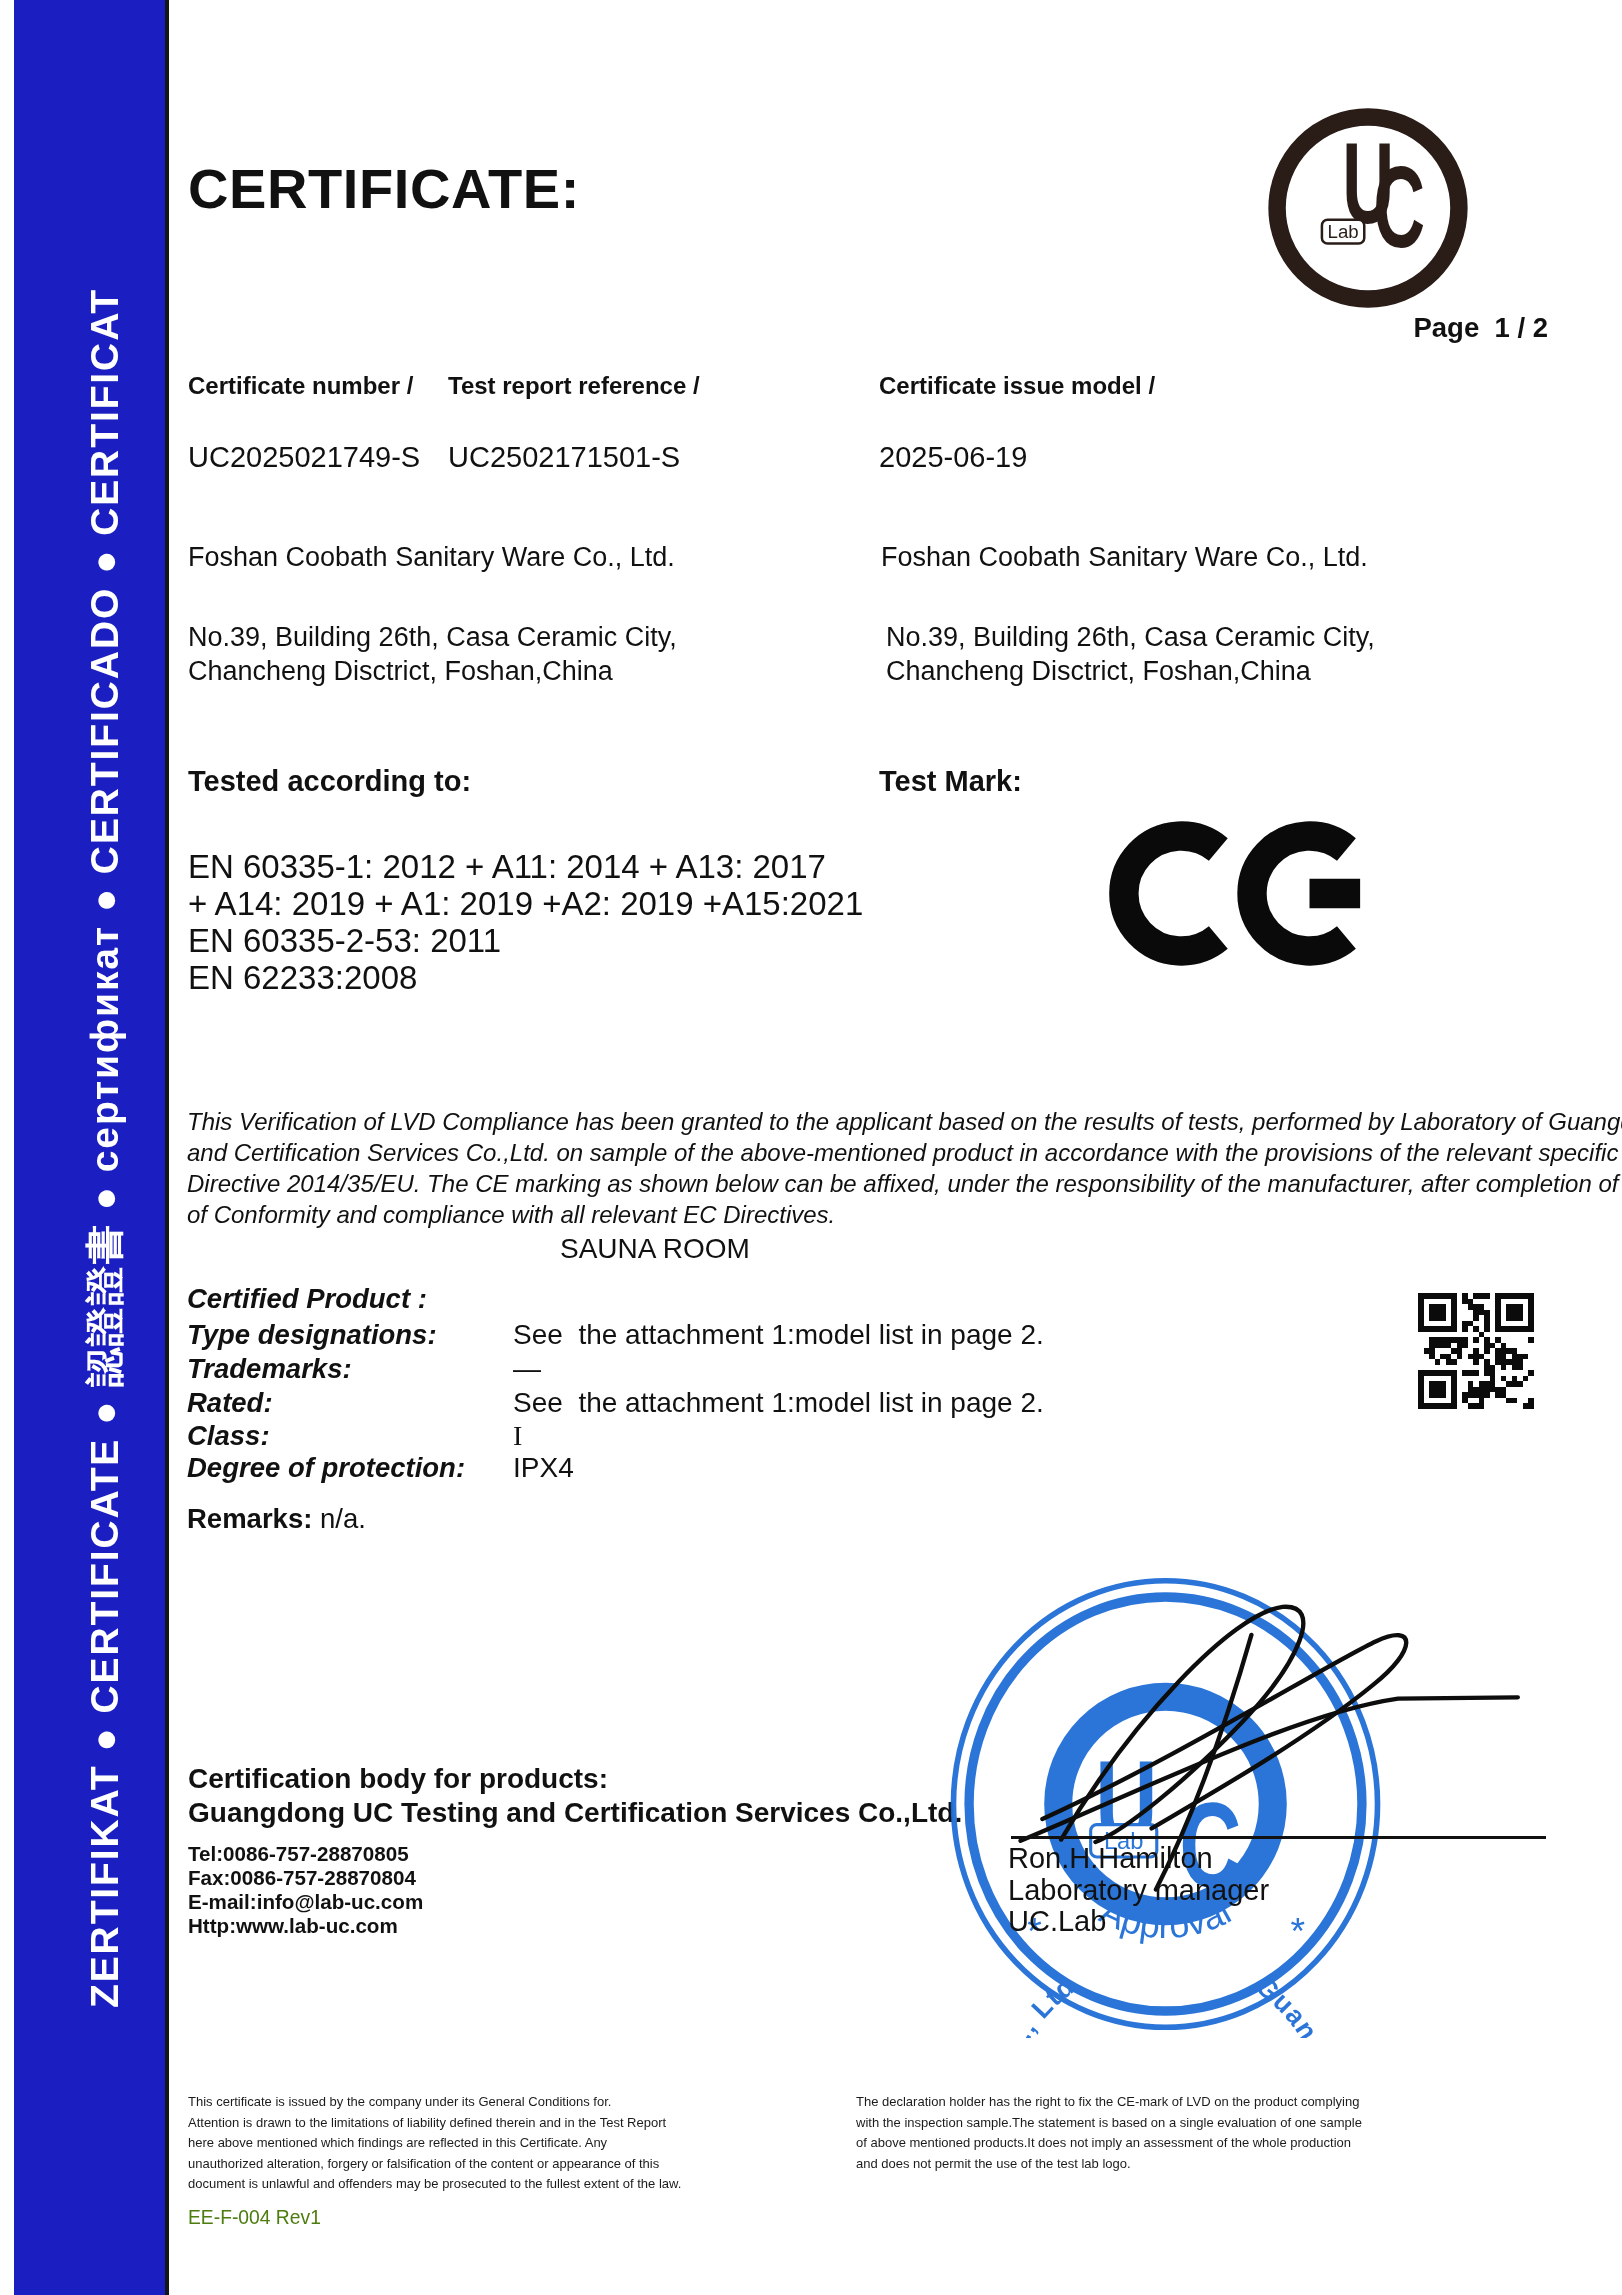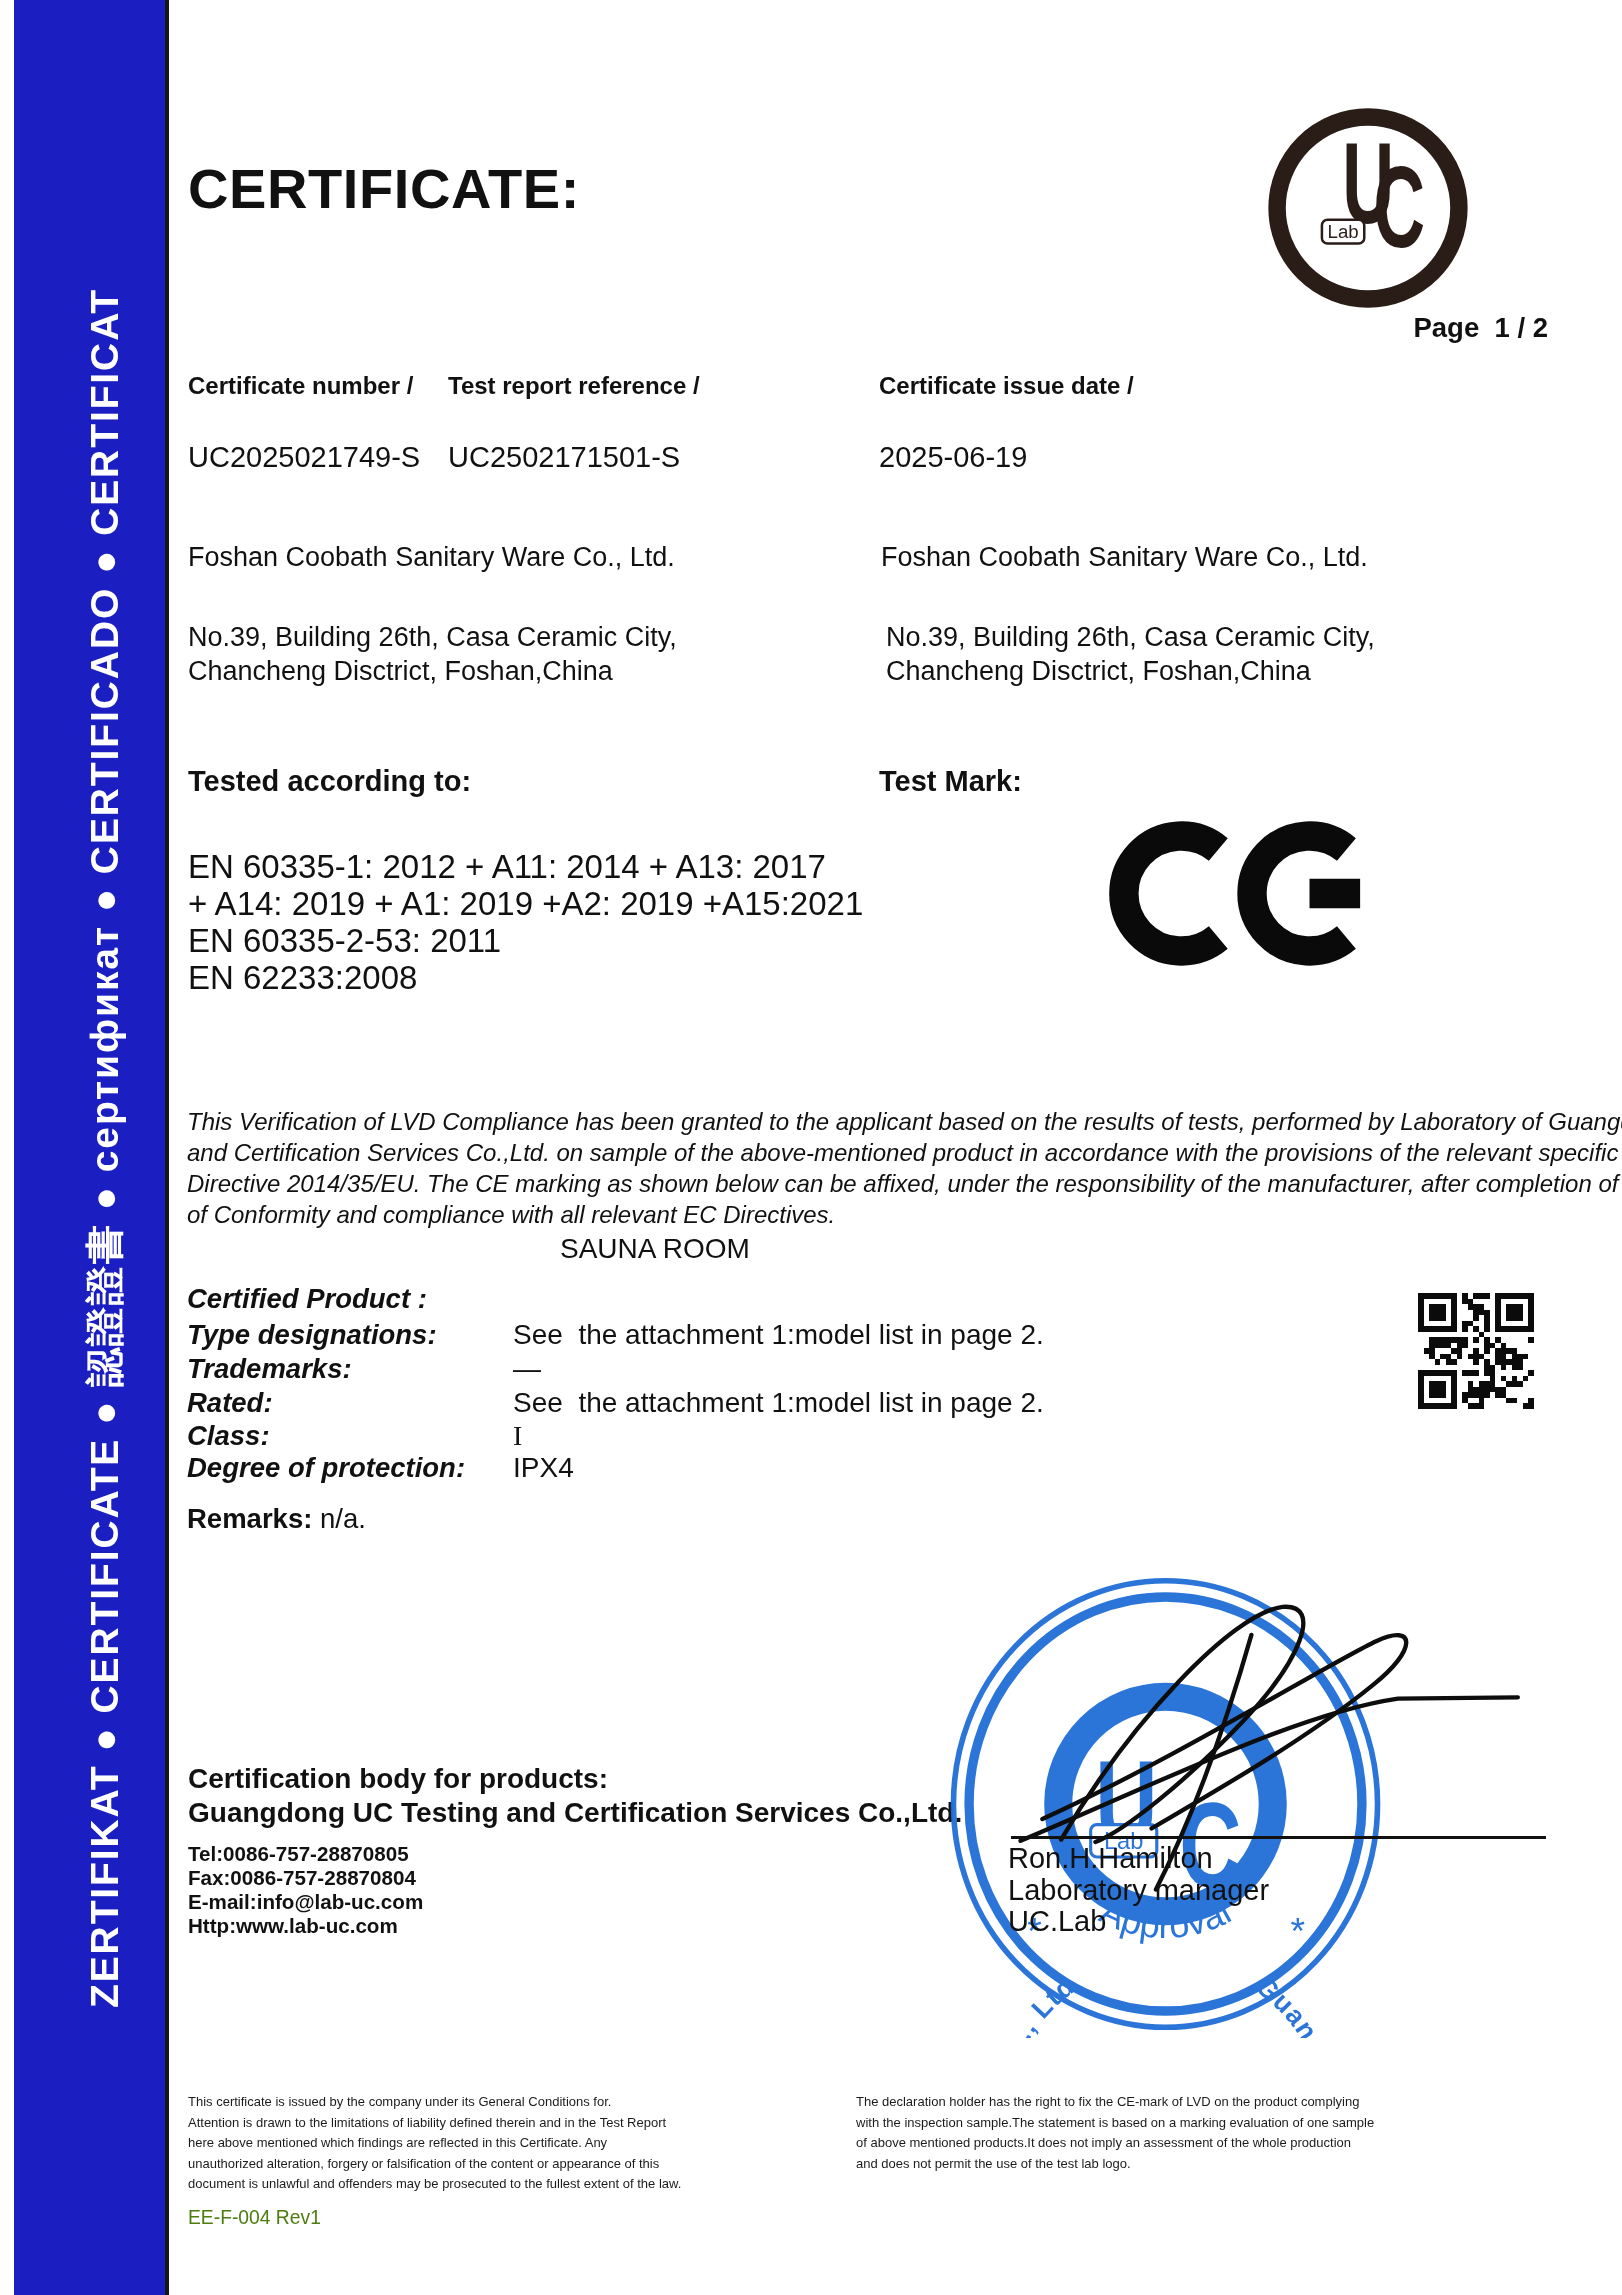--- a/index.html
+++ b/index.html
@@ -76,21 +76,21 @@
       <text x="283" y="230" font-size="186" transform="scale(0.62,1)">C</text>
     </g>
     <rect x="93" y="186" width="68" height="38" rx="9" fill="#fff" stroke="#2a1d18" stroke-width="4"></rect>
     <text x="127" y="215" font-size="30" fill="#2a1d18" text-anchor="middle" font-family="Liberation Sans, DejaVu Sans, sans-serif">Lab</text>
   </svg>
 
   <div class="page-label">Page  1 / 2</div>
 
   <div class="meta-label colx1">Certificate number /</div>
   <div class="meta-label colx2">Test report reference /</div>
-  <div class="meta-label colx3">Certificate issue date /</div>
+  <div class="meta-label colx3">Certificate issue model /</div>
   <div class="meta-value colx1">UC2025021749-S</div>
   <div class="meta-value colx2">UC2502171501-S</div>
   <div class="meta-value colx3">2025-06-19</div>
 
   <div class="app-name colx1">Foshan Coobath Sanitary Ware Co., Ltd.</div>
   <div class="app-name colr">Foshan Coobath Sanitary Ware Co., Ltd.</div>
   <div class="app-addr colx1">
     <div>No.39, Building 26th, Casa Ceramic City,</div>
     <div>Chancheng Disctrict, Foshan,China</div>
   </div>
@@ -414,20 +414,20 @@
 
   <div class="foot footL">
     <div>This certificate is issued by the company under its General Conditions for.</div>
     <div>Attention is drawn to the limitations of liability defined therein and in the Test Report</div>
     <div>here above mentioned which findings are reflected in this Certificate. Any</div>
     <div>unauthorized alteration, forgery or falsification of the content or appearance of this</div>
     <div>document is unlawful and offenders may be prosecuted to the fullest extent of the law.</div>
   </div>
   <div class="foot footR">
     <div>The declaration holder has the right to fix the CE-mark of LVD  on the product complying</div>
-    <div>with the inspection sample.The statement is based on a marking evaluation of one sample</div>
+    <div>with the inspection sample.The statement is based on a single evaluation of one sample</div>
     <div>of above mentioned products.It does not imply an assessment of the whole production</div>
     <div>and does not permit the use of the test lab logo.</div>
   </div>
   <div class="doc-code">EE-F-004 Rev1</div>
 
 </div>
 
 
 </body></html>

